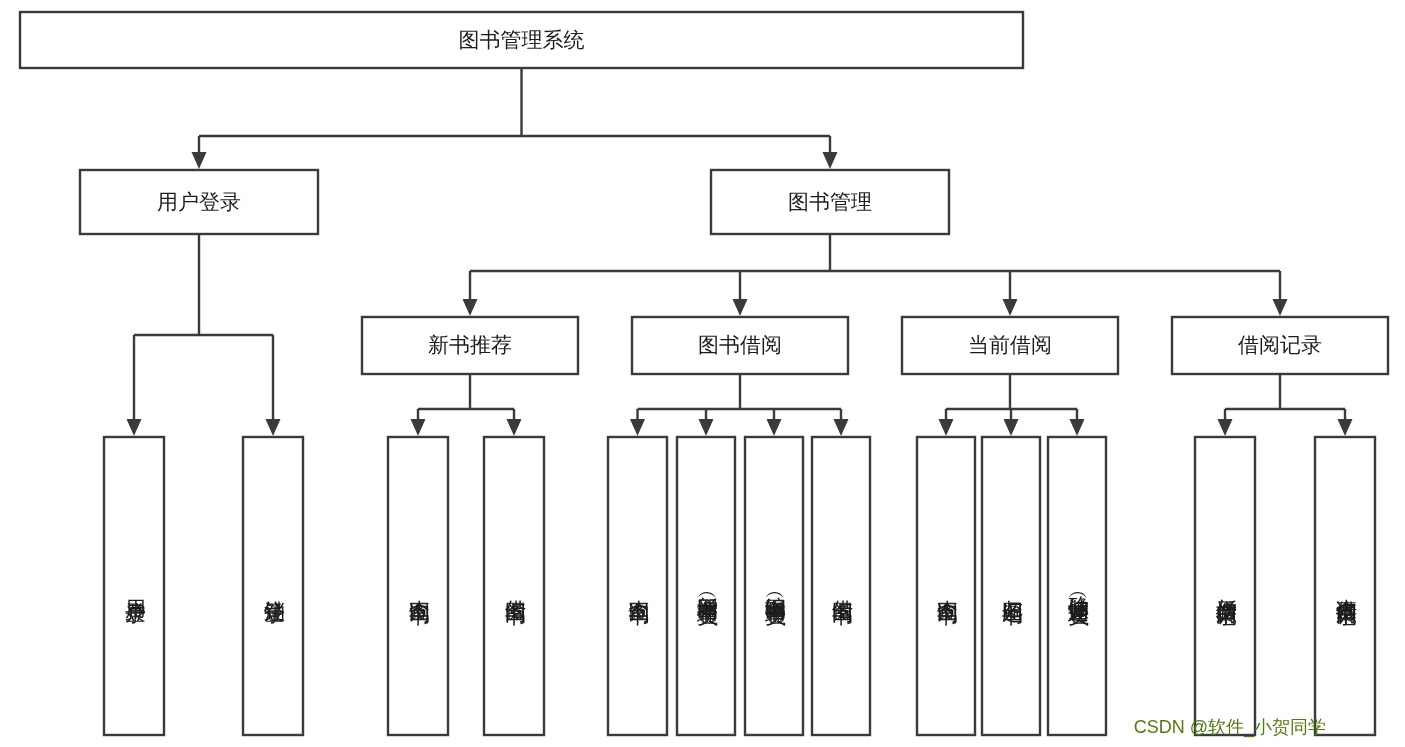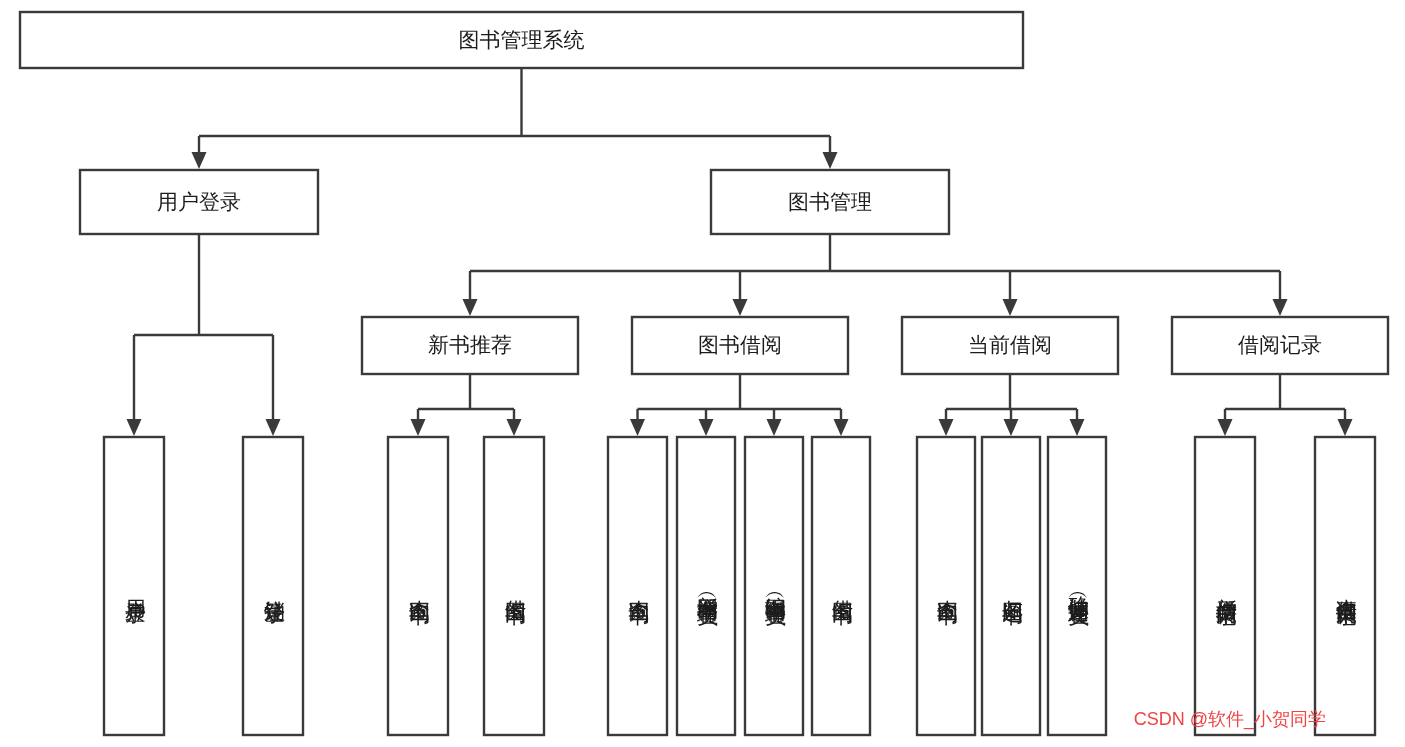--- a/index.html
+++ b/index.html
@@ -50,24 +50,24 @@
     fill: none;
     stroke-linecap: butt;
   }
   .arrow-head {
     fill: #3a3a3a;
     stroke: none;
   }
   .watermark {
     position: absolute;
     right: 10px;
-    bottom: 16px;
+    bottom: 8px;
     font-family: "Liberation Sans", "DejaVu Sans", sans-serif;
     font-size: 18px;
-    color: #ef4444;
+    color: #4d7c0f;
     white-space: nowrap;
     user-select: none;
   }
 </style>
 </head>
 <body>
 
 <div id="diagram-root">
 
   <svg class="diagram" viewBox="0 0 1405 747" xmlns="http://www.w3.org/2000/svg">

